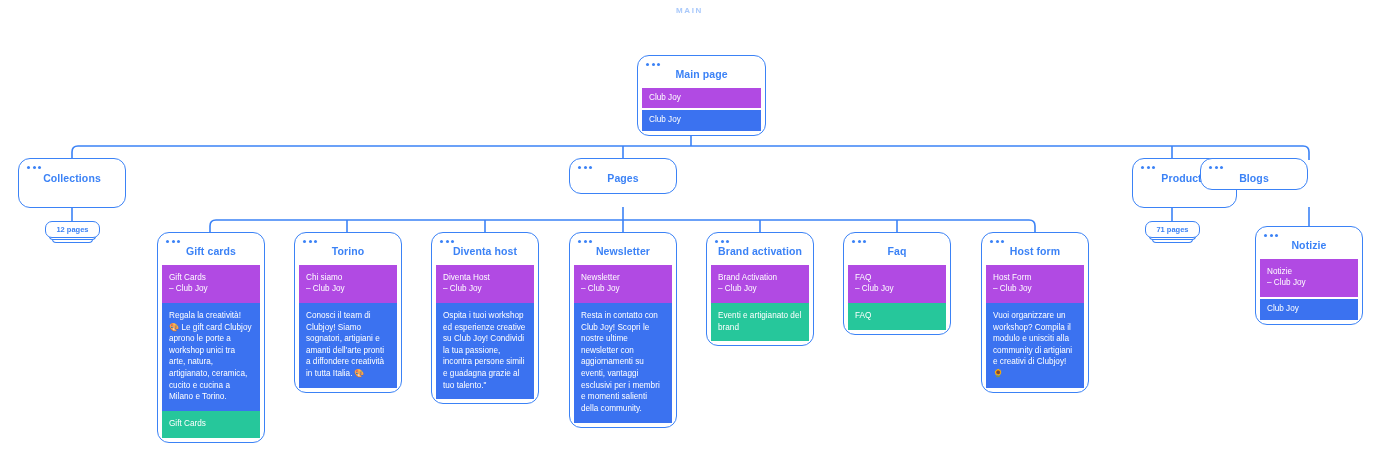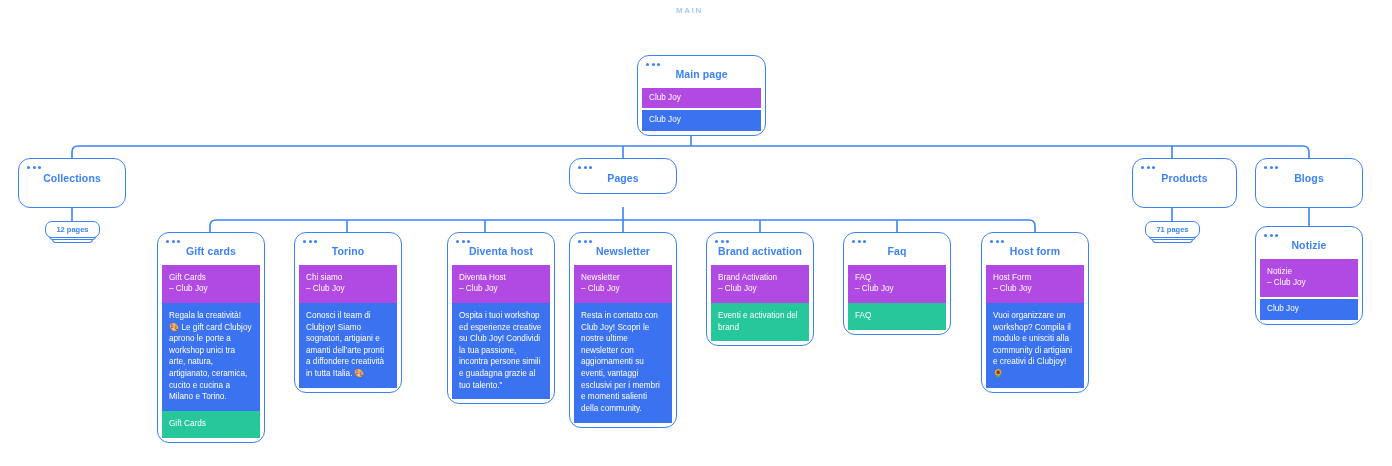--- a/index.html
+++ b/index.html
@@ -183,21 +183,21 @@
         <i></i>
     </div>
     <div class="node-title">Products</div>
   </div>
   <div class="badge-wrap" style="left:1145px; top:221px; width:55px;">
     <div class="badge">71 pages</div>
     <div class="badge-shadow1"></div>
     <div class="badge-shadow2"></div>
   </div>
 
-  <div class="node bare" style="left:1255px; top:158px; width:108px; height:50px;">
+  <div class="node bare" style="left:1200px; top:158px; width:108px; height:32px;">
     <div class="node-dots">
       <i></i>
         <i></i>
         <i></i>
     </div>
     <div class="node-title">Blogs</div>
   </div>
 
   <div class="node" style="left:157px; top:232px; width:108px;">
     <div class="node-dots">
@@ -221,21 +221,21 @@
         <i></i>
       </div>
     <div class="node-title">Torino</div>
     <div class="blk-stack">
       <div class="blk purple" style="white-space: pre-line;">Chi siamo
 – Club Joy</div>
       <div class="blk blue">Conosci il team di Clubjoy! Siamo sognatori, artigiani e amanti dell'arte pronti a diffondere creatività in tutta Italia. 🎨</div>
     </div>
   </div>
 
-  <div class="node" style="left:431px; top:232px; width:108px;margin-left:16px;">
+  <div class="node" style="left:431px; top:232px; width:108px;">
     <div class="node-dots">
         <i></i>
         <i></i>
         <i></i>
       </div>
     <div class="node-title">Diventa host</div>
     <div class="blk-stack">
       <div class="blk purple" style="white-space: pre-line;">Diventa Host
 – Club Joy</div>
       <div class="blk blue">Ospita i tuoi workshop ed esperienze creative su Club Joy! Condividi la tua passione, incontra persone simili e guadagna grazie al tuo talento."</div>
@@ -259,21 +259,21 @@
   <div class="node" style="left:706px; top:232px; width:108px;">
     <div class="node-dots">
         <i></i>
         <i></i>
         <i></i>
       </div>
     <div class="node-title">Brand activation</div>
     <div class="blk-stack">
       <div class="blk purple" style="white-space: pre-line;">Brand Activation
 – Club Joy</div>
-      <div class="blk green">Eventi e activation del brand</div>
+      <div class="blk green">Eventi e artigianato del brand</div>
     </div>
   </div>
 
   <div class="node" style="left:843px; top:232px; width:108px;">
     <div class="node-dots">
         <i></i>
         <i></i>
         <i></i>
       </div>
     <div class="node-title">Faq</div>

